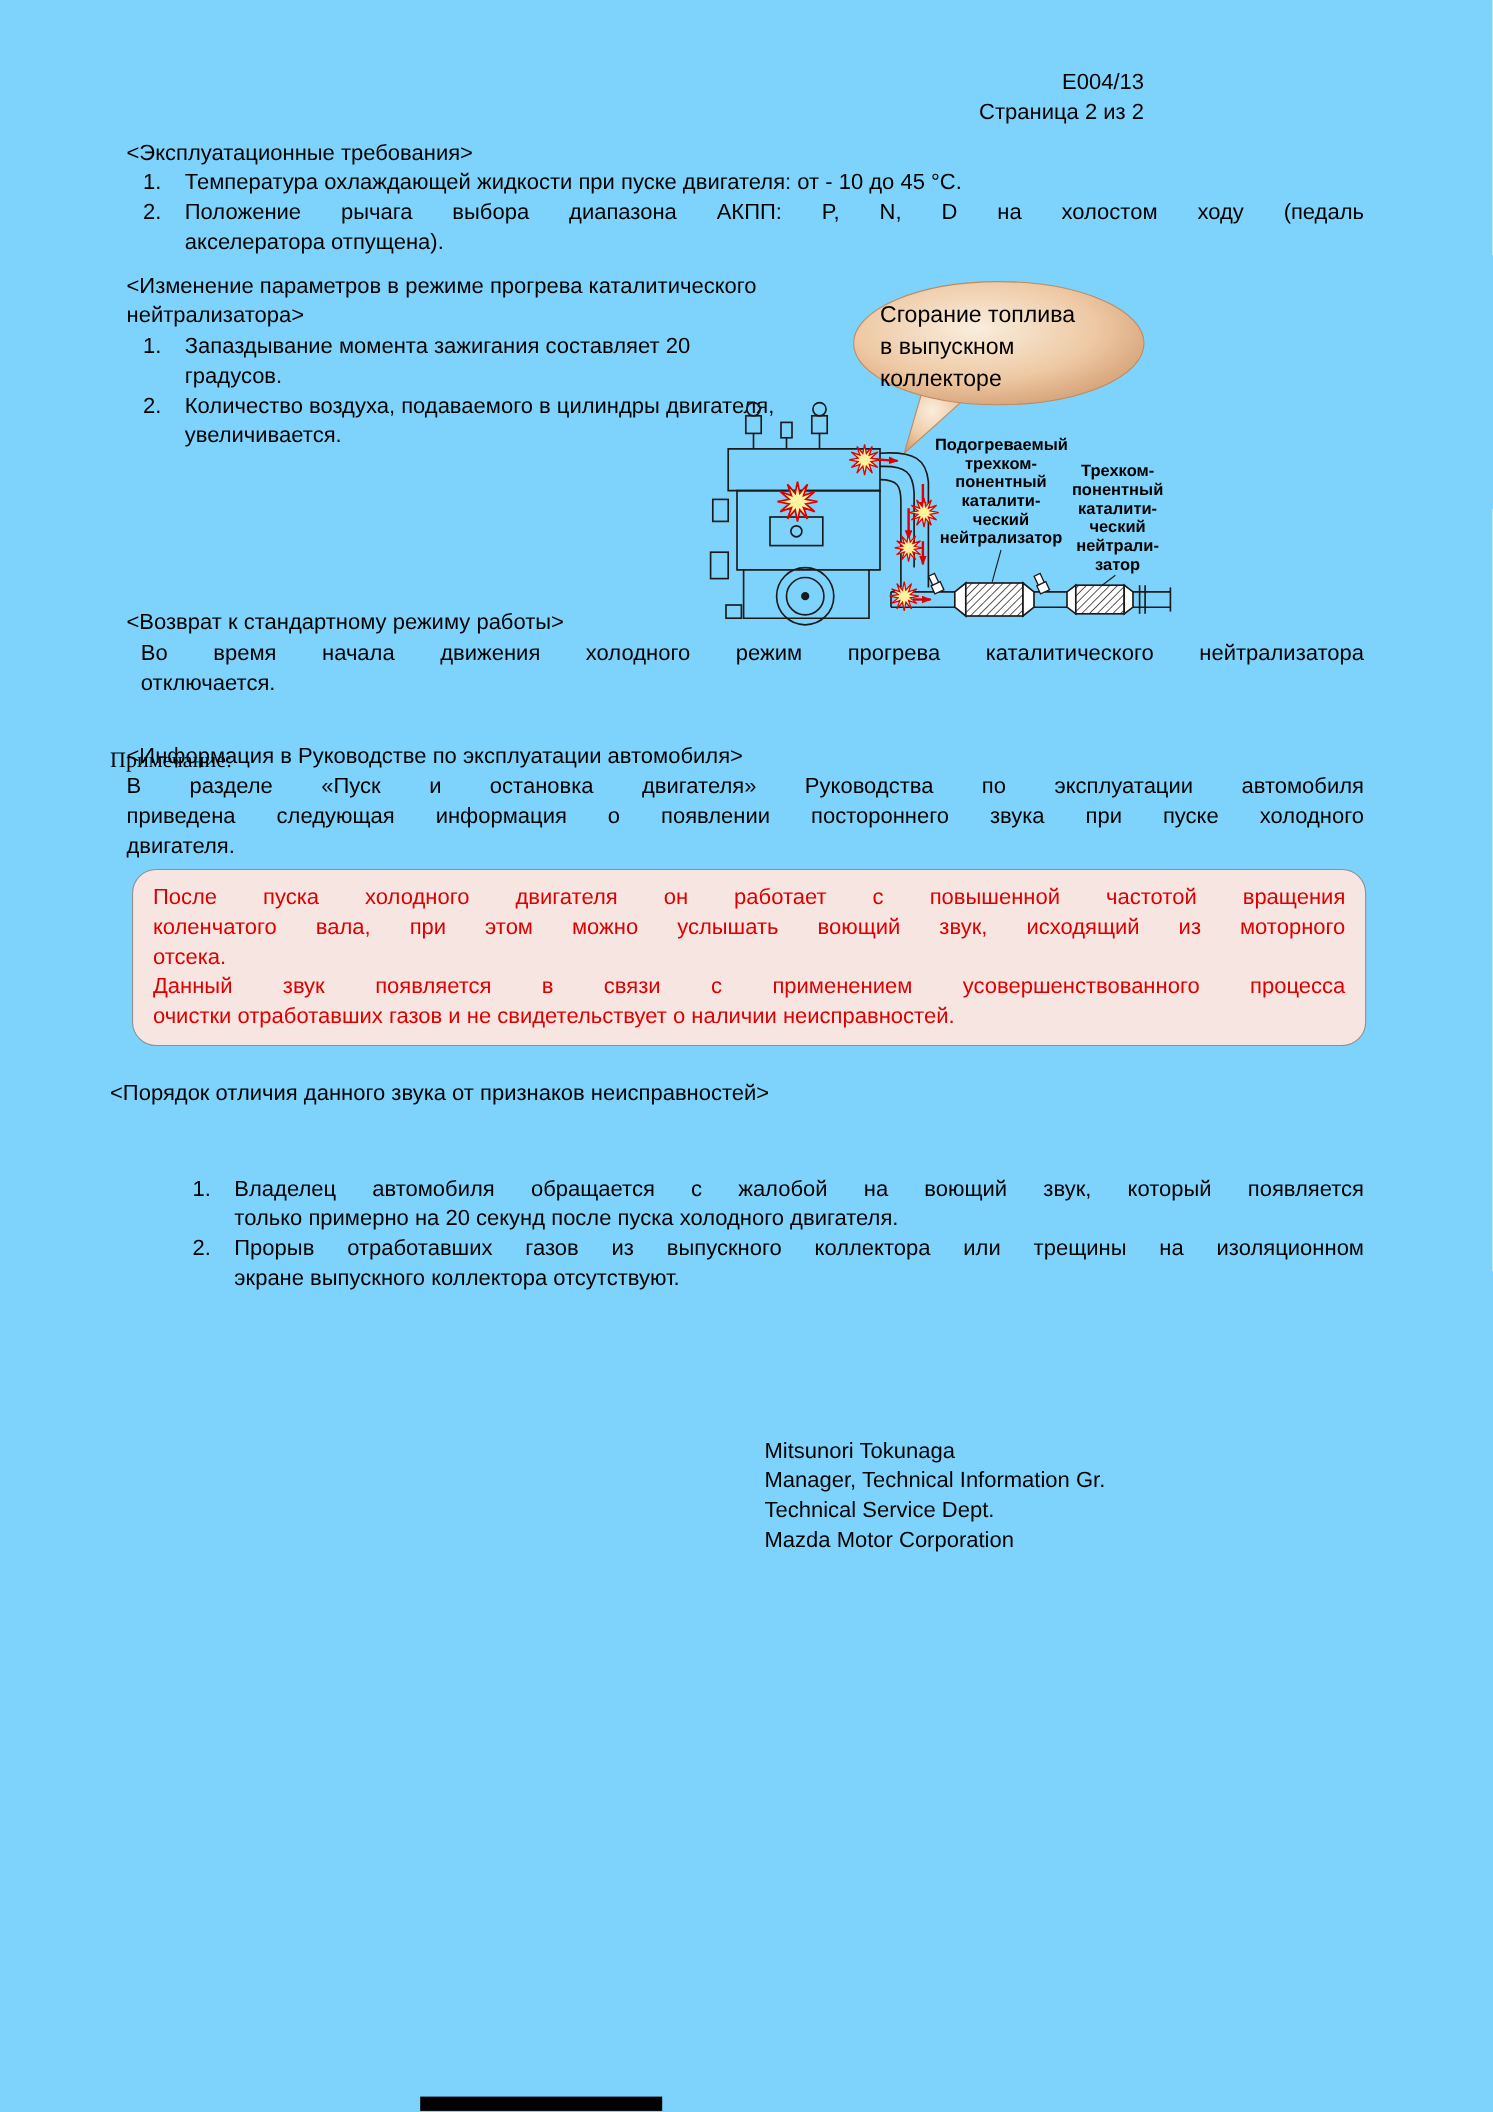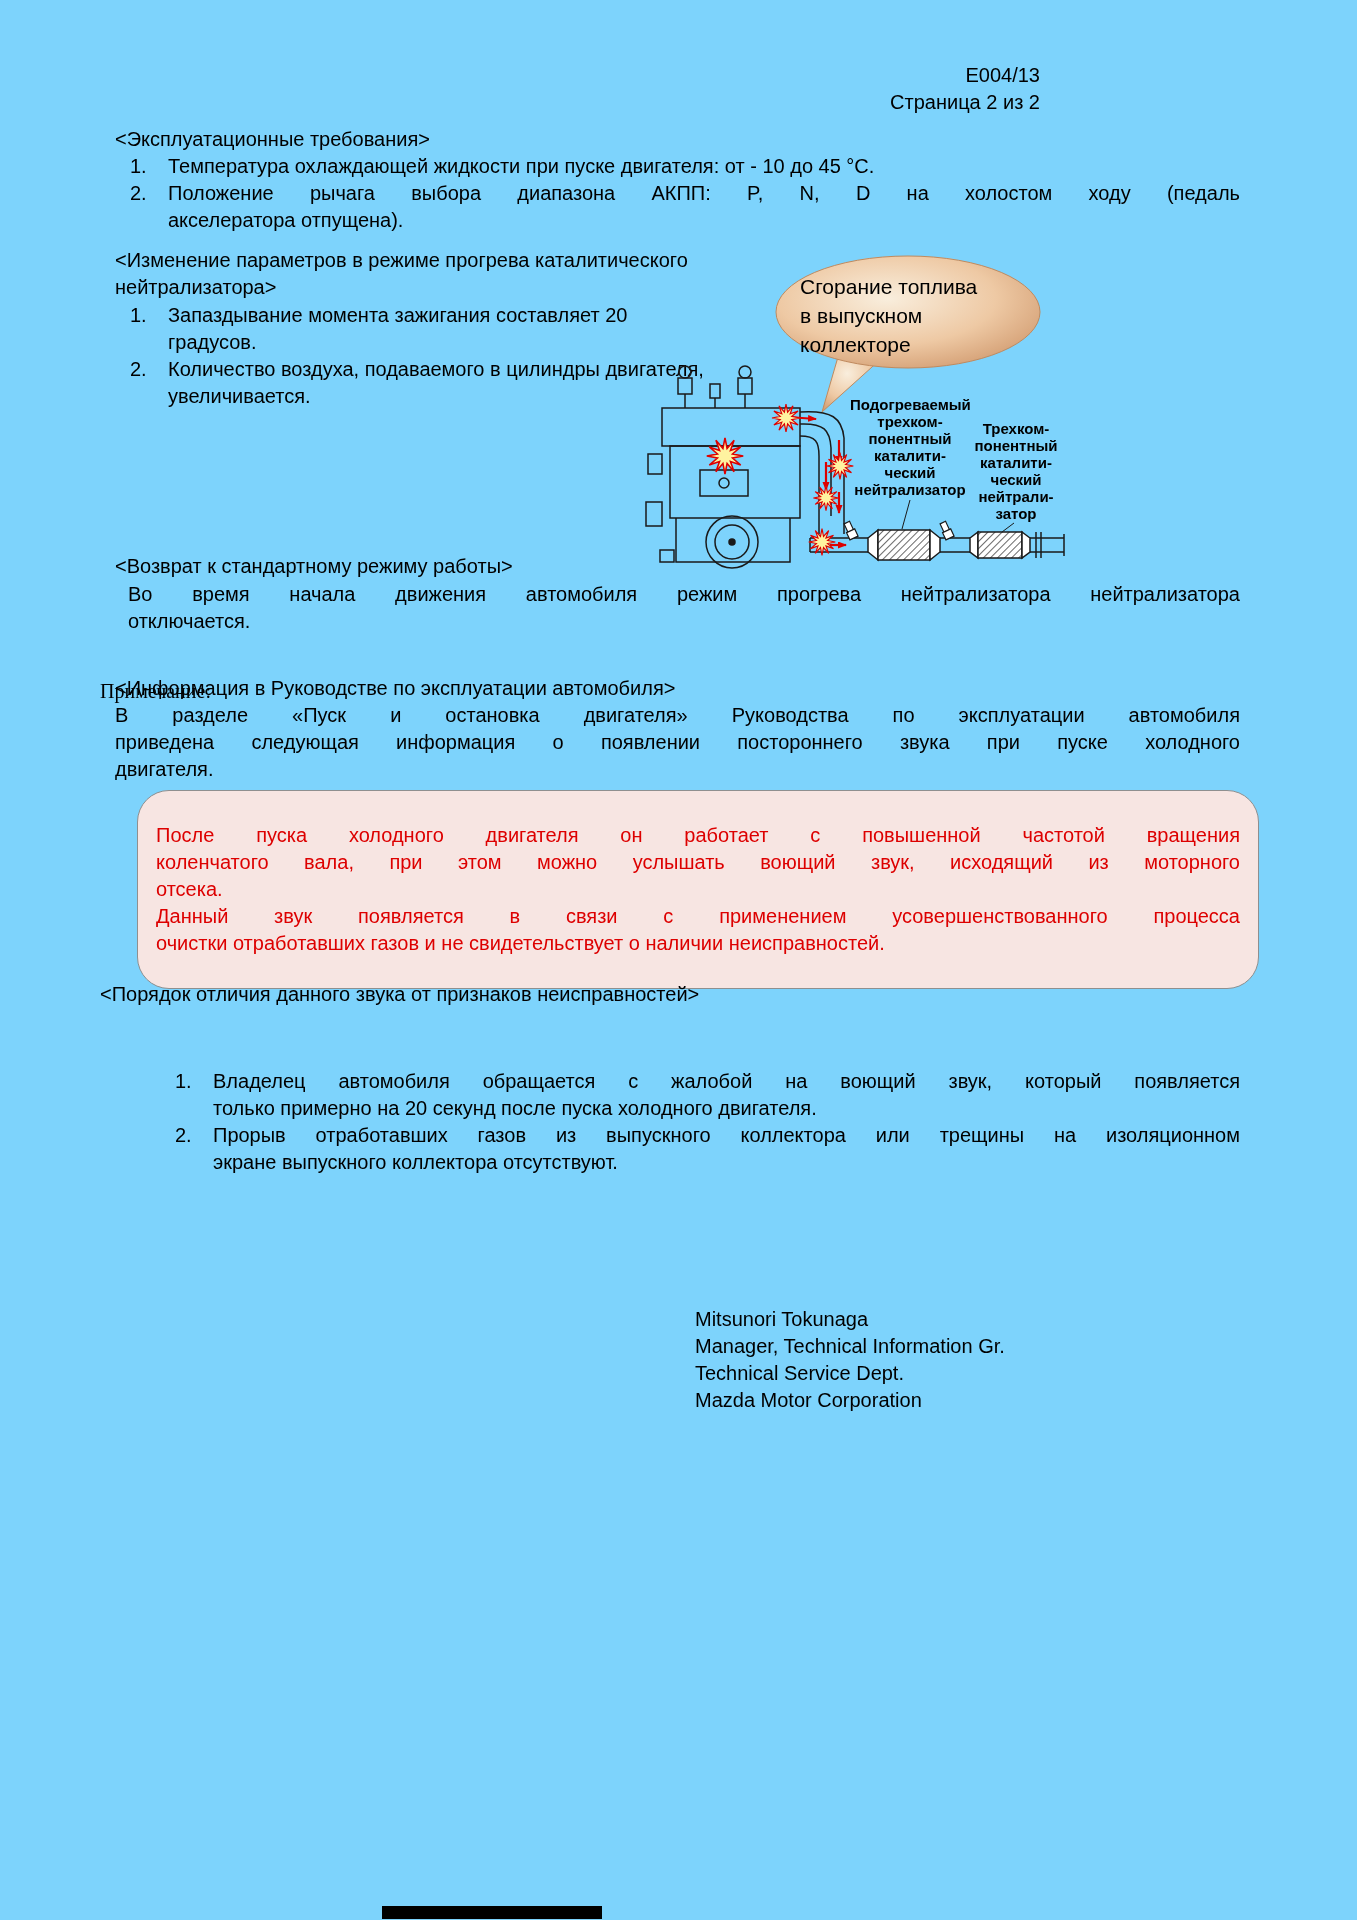--- a/index.html
+++ b/index.html
@@ -13,23 +13,22 @@
   .right { text-align: right; }
   .preline { white-space: pre-line; }
   .li { display: flex; align-items: flex-start; }
   .li .num { flex: 0 0 38px; }
   .li .litext { flex: 1 1 auto; }
   .jlines > div { text-align: justify; text-align-last: justify; }
   .jlines > div:last-child { text-align-last: left; }
   .warn-box {
     background: var(--warning-box-bg, #f7e5e2);
     border: 1.5px solid var(--warning-box-border, #8f8f8f);
-    border-radius: 32px; padding: 31px 18px;
+    border-radius: 22px; padding: 12px 18px;
     color: var(--warning-text, #dd0000);
-    margin-left: 17px;
   }
   .cat-label {
     position: absolute; font-size: 15px; font-weight: bold; line-height: 17px;
     text-align: center; white-space: pre-line; color: #000;
   }
   .bubble-text {
     position: absolute; font-size: 21px; line-height: 29px;
     white-space: pre-line; color: #000;
   }
   .artifact { background: #000; }
@@ -187,21 +186,21 @@
     <div class="cat-label" style="left:328px; top:170px; width:96px;">Трехком-
 понентный
 каталити-
 ческий
 нейтрали-
 затор</div>
   </div>
 
   <div class="abs" style="left:115px; top:553px; width:800px;">&lt;Возврат к стандартному режиму работы&gt;</div>
   <div class="abs jlines" style="left:128px; top:581px; width:1112px;">
-      <div>Во время начала движения автомобиля режим прогрева нейтрализатора нейтрализатора</div>
+      <div>Во время начала движения холодного режим прогрева каталитического нейтрализатора</div>
       <div>отключается.</div>
     </div>
 
   <div class="abs" style="left:100px; top:678px; width:400px;font-family:Liberation Serif, serif;">Примечание:</div>
   <div class="abs" style="left:115px; top:675px; width:900px;">&lt;Информация в Руководстве по эксплуатации автомобиля&gt;</div>
   <div class="abs jlines" style="left:115px; top:702px; width:1125px;">
       <div>В разделе «Пуск и остановка двигателя» Руководства по эксплуатации автомобиля</div>
       <div>приведена следующая информация о появлении постороннего звука при пуске холодного</div>
       <div>двигателя.</div>
     </div>

